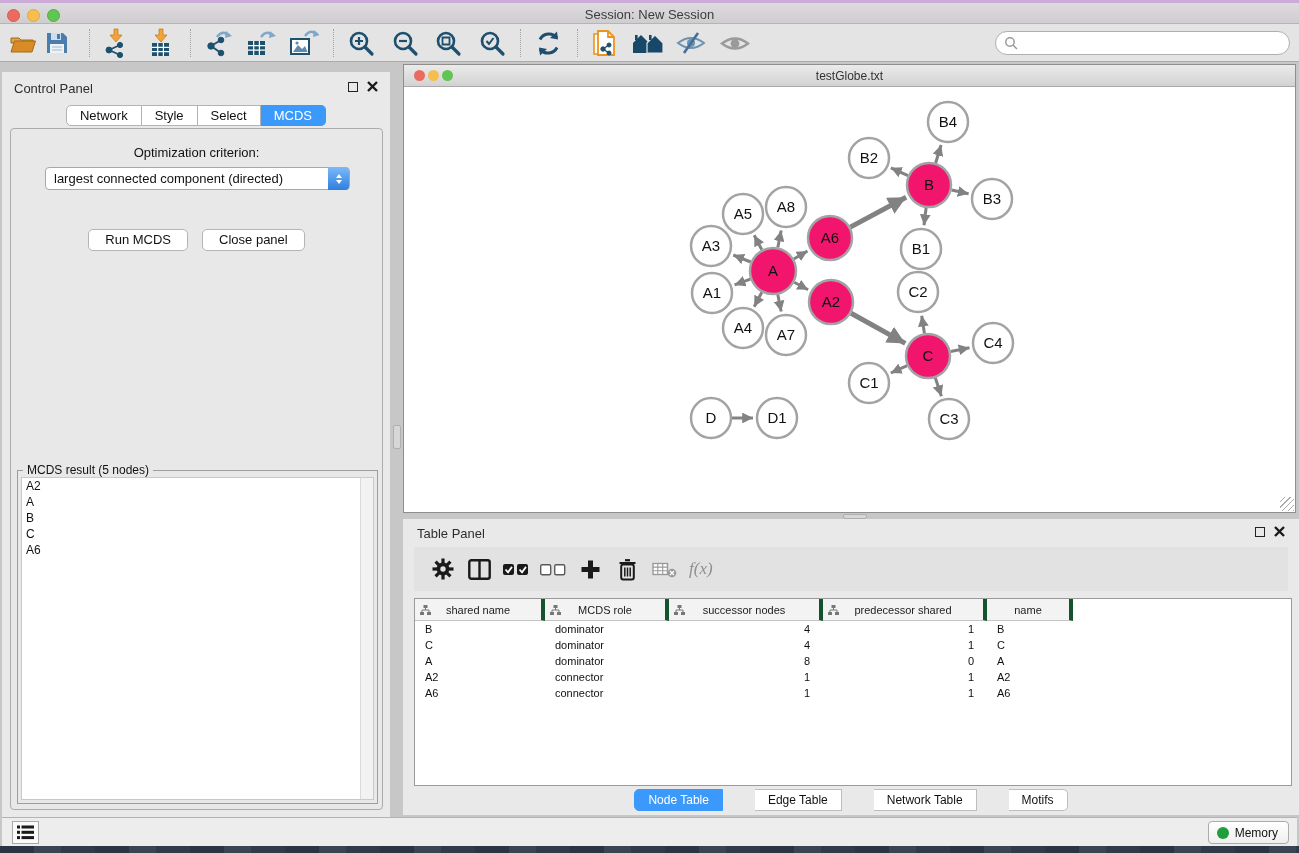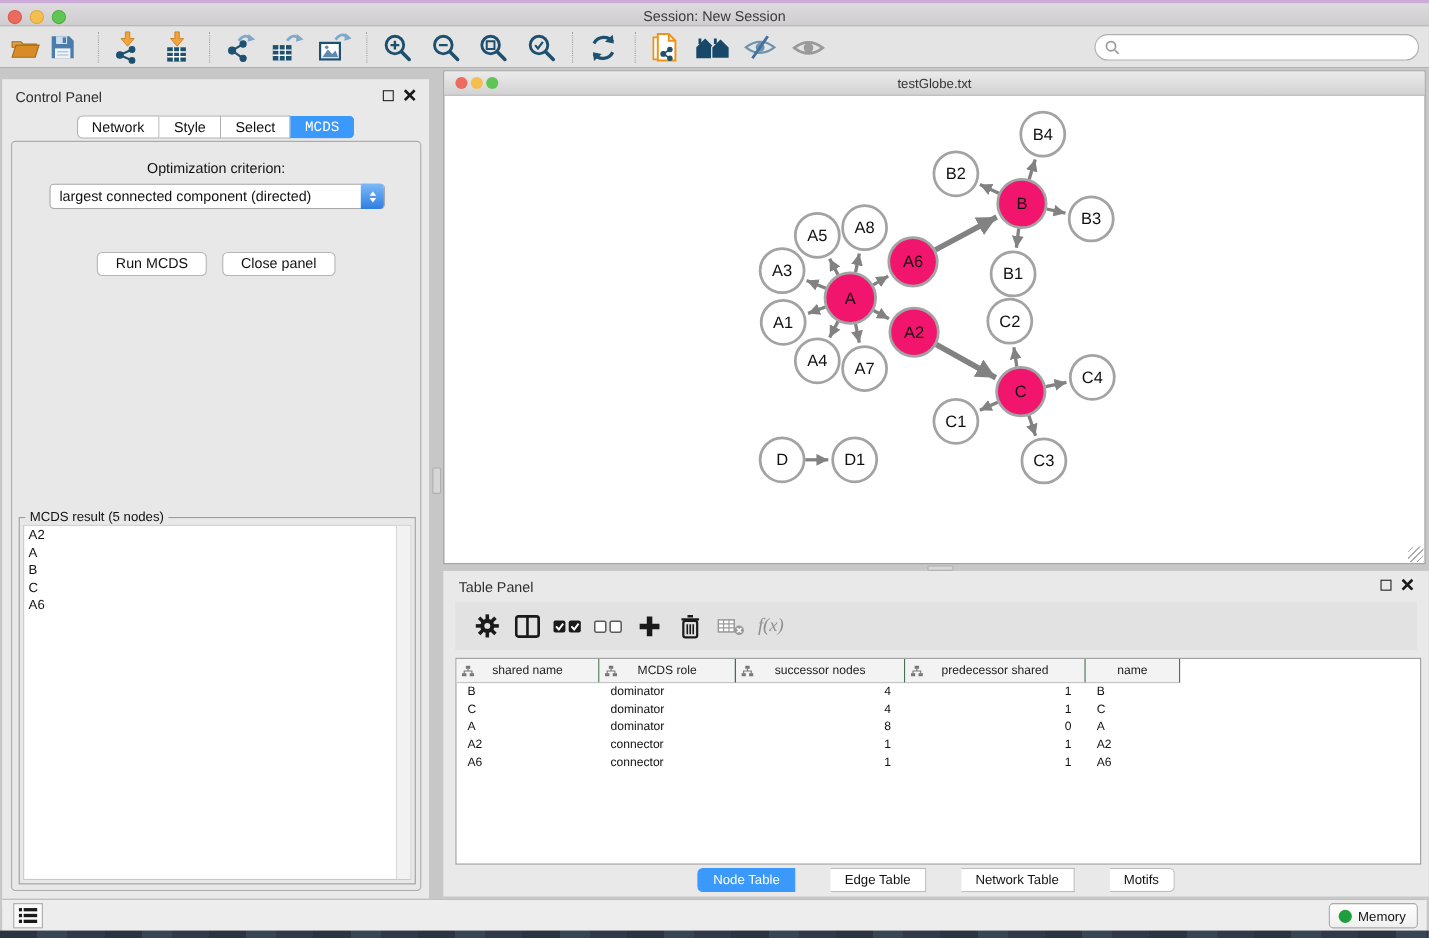--- a/index.html
+++ b/index.html
@@ -31,21 +31,21 @@
   .wm-float { width:10px; height:10px; border:1.6px solid #222; background:transparent; }
   .wm-close svg { display:block; }
 
   
   .control-panel { position:absolute; left:2px; top:72px; width:388px; height:752px; background:#E9E9E9; }
   .cp-title { position:absolute; left:12px; top:9px; }
   .cp-tabs { position:absolute; left:0; right:0; top:33px; display:flex; justify-content:center; }
   .tab { height:21px; padding:0 13px; font-size:13px; line-height:20px; background:#FFF;
     border:1px solid #B3B3B3; border-left:none; color:#111; }
   .tab:first-child { border-left:1px solid #B3B3B3; border-radius:5px 0 0 5px; }
-  .tab:last-child { border-radius:0 5px 5px 0;font-family:Liberation Mono, monospace; }
+  .tab:last-child { border-radius:0 5px 5px 0; }
   .tab.selected { background:#3B99FC; border-color:#3B99FC; color:#FFF; }
   .cp-content { position:absolute; left:8px; top:56px; width:373px; height:682px;
     background:#E8E8E8; border:1px solid #ACACAC; border-radius:4px; }
   .opt-label { margin-top:16px; text-align:center; font-size:13px; color:#111; }
   .combo { position:absolute; left:34px; top:38px; width:305px; height:23px; background:#FFF;
     border:1px solid #A8A8A8; border-radius:4px; font-size:13px; line-height:21px; padding-left:8px; color:#111; }
   .combo-stepper { position:absolute; right:0; top:-1px; width:21px; height:23px; border-radius:0 4px 4px 0;
     background:linear-gradient(#7CB9F9,#2E7FE0); display:flex; flex-direction:column; align-items:center; justify-content:center; gap:2px; }
   .chev-up { width:0; height:0; border-left:3.5px solid transparent; border-right:3.5px solid transparent; border-bottom:4.5px solid #FFF; }
   .chev-dn { width:0; height:0; border-left:3.5px solid transparent; border-right:3.5px solid transparent; border-top:4.5px solid #FFF; }
@@ -77,21 +77,21 @@
 
   
   .table-panel { position:absolute; left:403px; top:519px; width:896px; height:296px; background:#E9E9E9; }
   .tp-title { position:absolute; left:14px; top:7px; }
   .tp-toolbar { position:absolute; left:11px; top:28px; width:874px; height:44px; background:#E2E2E2;
     display:flex; align-items:center; gap:0; }
   .tp-icon { width:37px; display:flex; justify-content:center; align-items:center; }
   .fx-label { font-size:17px; color:#8F8F8F; font-family:"Liberation Serif","DejaVu Serif",serif; font-style:italic; margin-left:6px; }
   .dtable { position:absolute; left:11px; top:79px; width:878px; height:188px; background:#FFF; border:1px solid #9A9A9A; overflow:hidden; }
   .thead { display:grid; grid-template-columns:130px 124px 154px 164px 86px minmax(0,1fr); height:22px; }
-  .th { position:relative; background:#F3F3F3; border-right:1px solid #14532d; border-bottom:1px solid #C4C4C4;
+  .th { position:relative; background:#F3F3F3; border-right:4px solid #14532d; border-bottom:1px solid #C4C4C4;
     font-size:11px; color:#222; display:flex; align-items:center; justify-content:center; }
   .th .treeicon { position:absolute; left:5px; top:6px; }
   .th.empty { background:#FFF; border-right:none; border-bottom:none; }
   .trow { display:grid; grid-template-columns:130px 124px 154px 164px 86px minmax(0,1fr); height:16px; }
   .tcell { font-size:11px; color:#111; line-height:16px; white-space:nowrap; overflow:hidden; }
   .tcell.l { padding-left:10px; } .tcell.r { text-align:right; padding-right:13px; }
   .tp-tabs { position:absolute; left:0; right:0; top:270px; display:flex; justify-content:center;gap:32px; }
   .tp-tab { height:22px; padding:0 13px; font-size:12px; line-height:21px; background:#FFF; border:1px solid #BDBDBD; border-left:none; color:#111; }
   .tp-tab:first-child { border-left:1px solid #BDBDBD; border-radius:5px 0 0 5px; }
   .tp-tab:last-child { border-radius:0 5px 5px 0; }

